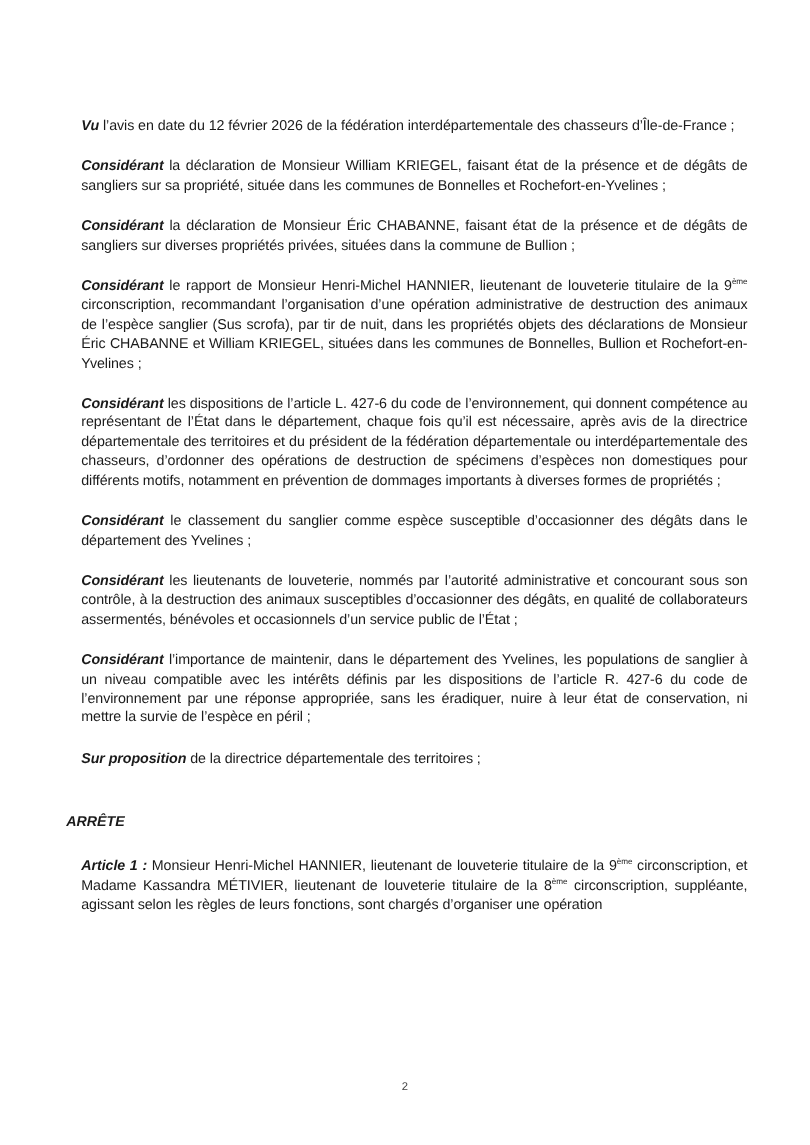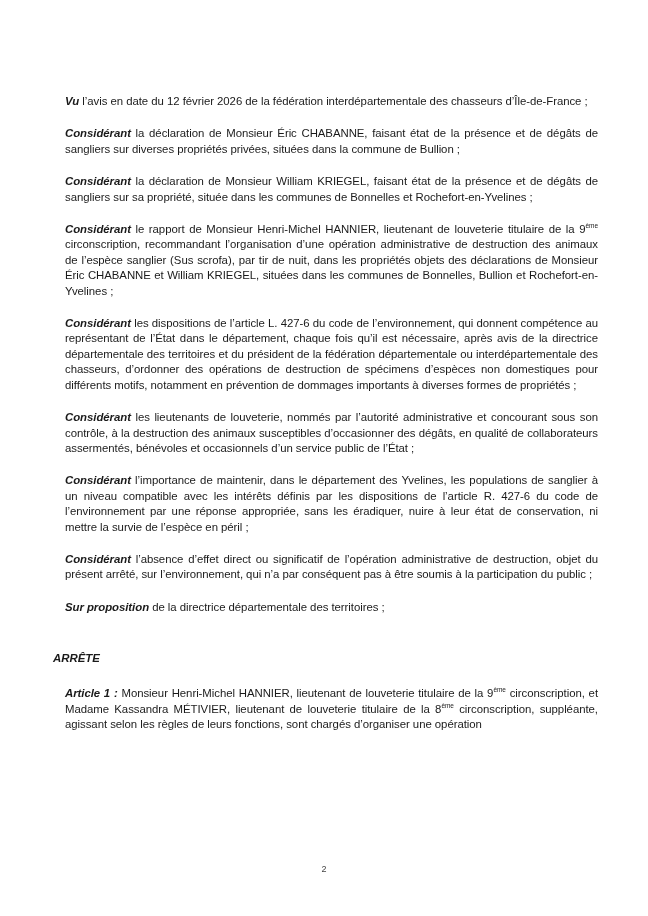--- a/index.html
+++ b/index.html
@@ -56,35 +56,35 @@
       color: #444;
     }
   </style>
 </head>
 <body>
 
 <div class="page">
 
   <p class="para"><span class="lead">Vu</span><span> l’avis en date du 12 février 2026 de la fédération interdépartementale des chasseurs d’Île-de-France ;</span></p>
 
+  <p class="para"><span class="lead">Considérant</span><span> la déclaration de Monsieur William KRIEGEL, faisant état de la présence et de dégâts de sangliers sur sa propriété, située dans les communes de Bonnelles et Rochefort-en-Yvelines ;</span></p>
+
   <p class="para"><span class="lead">Considérant</span><span> la déclaration de Monsieur Éric CHABANNE, faisant état de la présence et de dégâts de sangliers sur diverses propriétés privées, situées dans la commune de Bullion ;</span></p>
-
-  <p class="para"><span class="lead">Considérant</span><span> la déclaration de Monsieur William KRIEGEL, faisant état de la présence et de dégâts de sangliers sur sa propriété, située dans les communes de Bonnelles et Rochefort-en-Yvelines ;</span></p>
 
   <p class="para"><span class="lead">Considérant</span><span> le rapport de Monsieur Henri-Michel HANNIER, lieutenant de louveterie titulaire de la 9</span><sup>ème</sup><span> circonscription, recommandant l’organisation d’une opération administrative de destruction des animaux de l’espèce sanglier (</span><span class="ital">Sus scrofa</span><span>), par tir de nuit, dans les propriétés objets des déclarations de Monsieur Éric CHABANNE et William KRIEGEL, situées dans les communes de Bonnelles, Bullion et Rochefort-en-Yvelines ;</span></p>
 
   <p class="para"><span class="lead">Considérant</span><span> les dispositions de l’article L. 427-6 du code de l’environnement, qui donnent compétence au représentant de l’État dans le département, chaque fois qu’il est nécessaire, après avis de la directrice départementale des territoires et du président de la fédération départementale ou interdépartementale des chasseurs, d’ordonner des opérations de destruction de spécimens d’espèces non domestiques pour différents motifs, notamment en prévention de dommages importants à diverses formes de propriétés ;</span></p>
 
+  <p class="para"><span class="lead">Considérant</span><span> le classement du sanglier comme espèce susceptible d’occasionner des dégâts dans le département des Yvelines ;</span></p>
 
   <p class="para"><span class="lead">Considérant</span><span> les lieutenants de louveterie, nommés par l’autorité administrative et concourant sous son contrôle, à la destruction des animaux susceptibles d’occasionner des dégâts, en qualité de collaborateurs assermentés, bénévoles et occasionnels d’un service public de l’État ;</span></p>
 
 
   <p class="para"><span class="lead">Considérant</span><span> l’importance de maintenir, dans le département des Yvelines, les populations de sanglier à un niveau compatible avec les intérêts définis par les dispositions de l’article R. 427-6 du code de l’environnement par une réponse appropriée, sans les éradiquer, nuire à leur état de conservation, ni mettre la survie de l’espèce en péril ;</span></p>
 
-  <p class="para"><span class="lead">Considérant</span><span> l’absence d’effet direct ou significatif de l’opération administrative de destruction, objet du présent arrêté, sur l’environnement, qui n’a par conséquent pas à être soumis à la participation du public ;</span></p>
 
   <p class="para"><span class="lead">Sur proposition</span><span> de la directrice départementale des territoires ;</span></p>
 
   <div class="heading">ARRÊTE</div>
 
   <p class="para"><span class="lead">Article 1 :</span><span> Monsieur Henri-Michel HANNIER, lieutenant de louveterie titulaire de la 9</span><sup>ème</sup><span> circonscription, et Madame Kassandra MÉTIVIER, lieutenant de louveterie titulaire de la 8</span><sup>ème</sup><span> circonscription, suppléante, agissant selon les règles de leurs fonctions, sont chargés d’organiser une opération</span></p>
 
 </div>
 
 <div class="pagenum">2</div>

